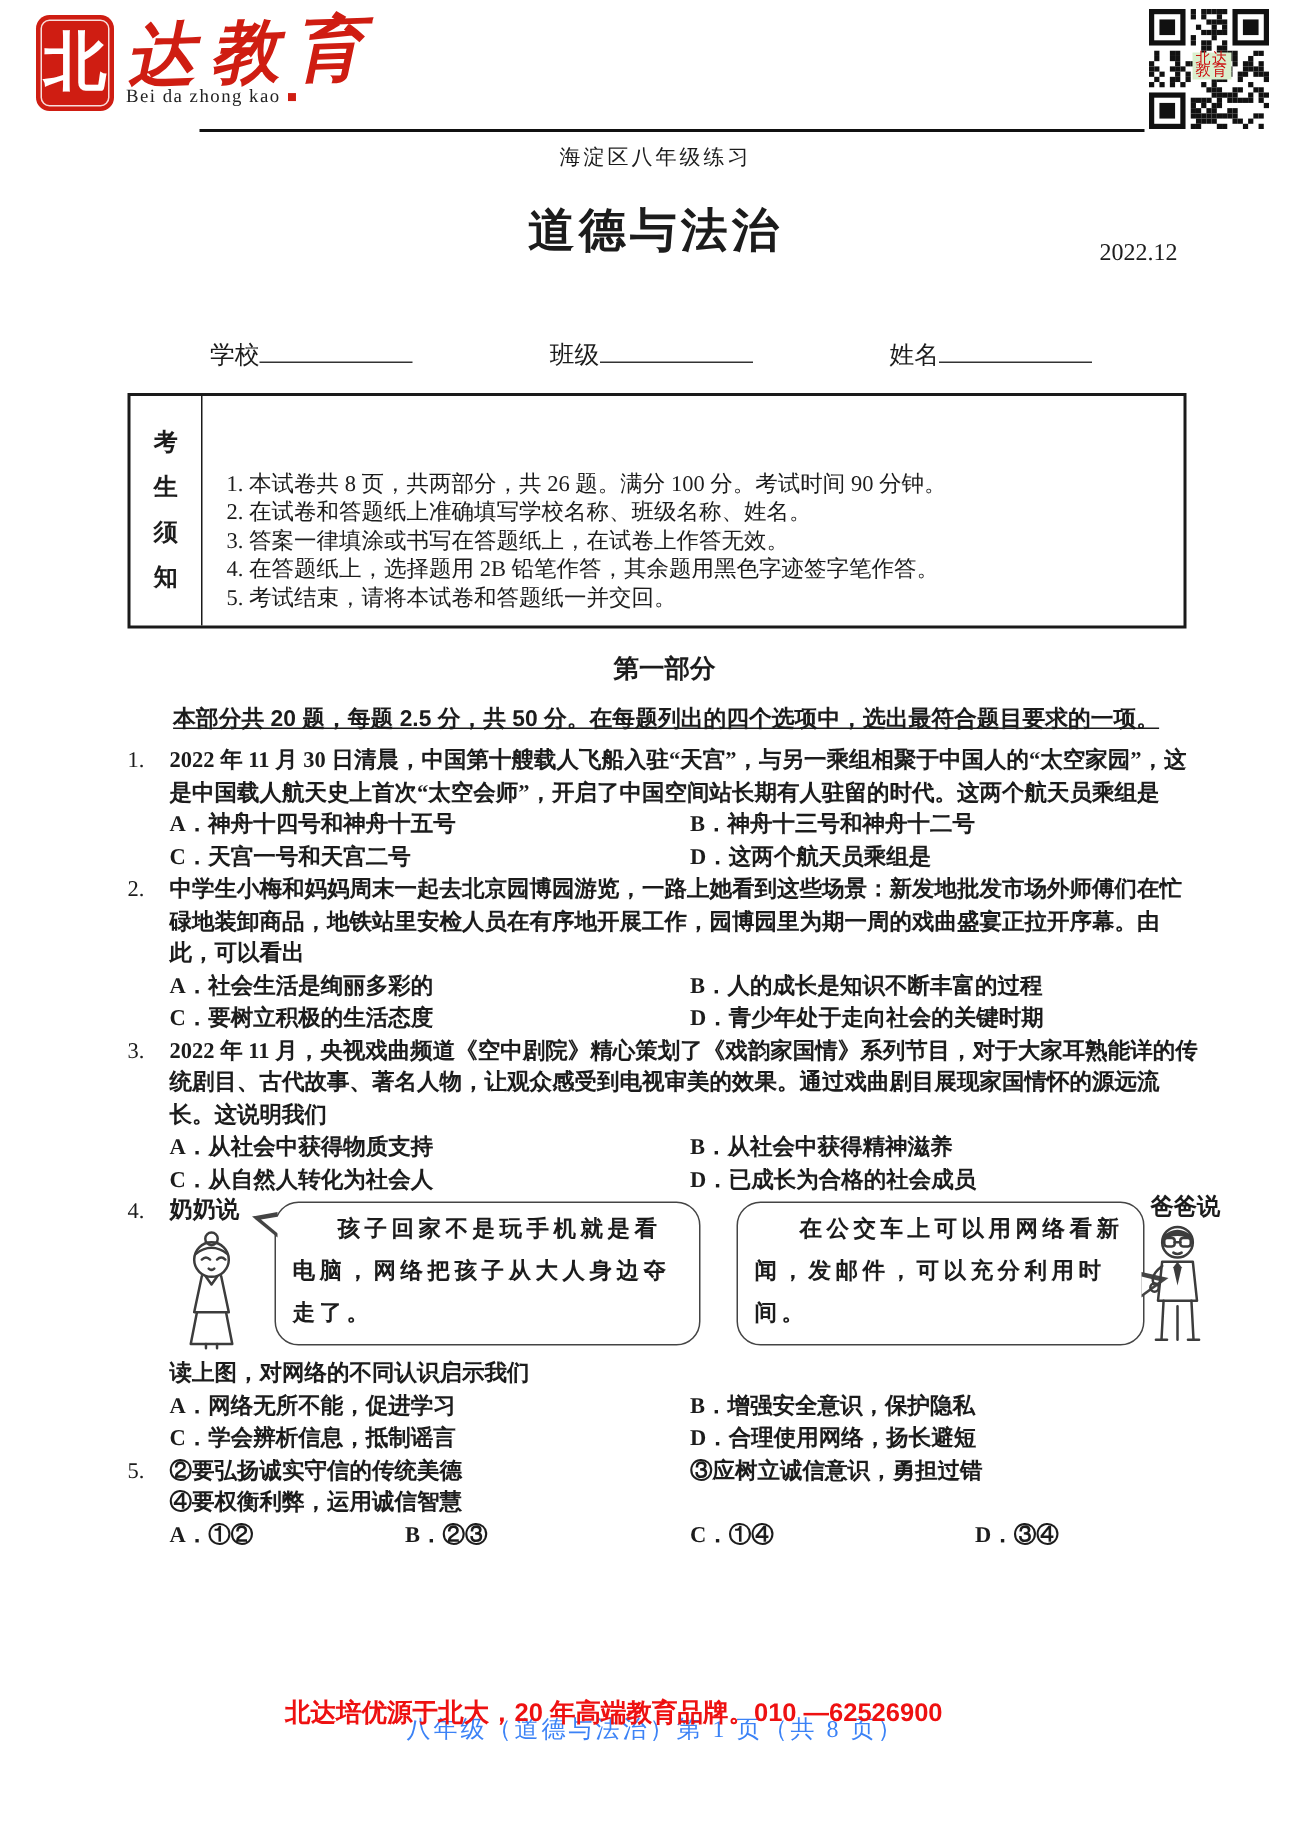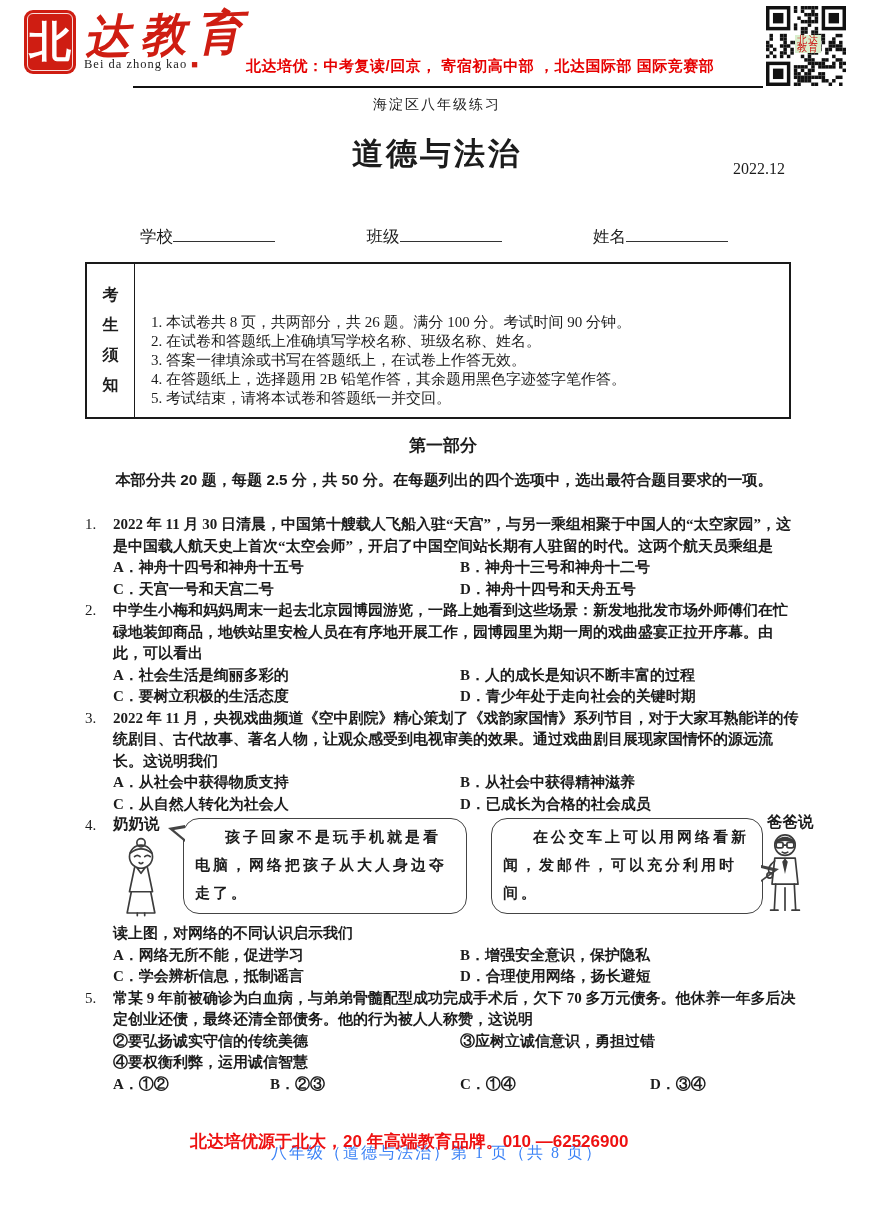--- a/index.html
+++ b/index.html
@@ -43,21 +43,21 @@
           border:2px solid #1a1a1a;box-sizing:border-box;display:flex;}
   .notice-side{width:47px;border-right:1.5px solid #1a1a1a;display:flex;flex-direction:column;
                align-items:center;justify-content:center;gap:9px;font-size:16px;font-weight:700;}
   .notice-items{flex:1;display:flex;flex-direction:column;justify-content:flex-end;
                 padding:9px 8px 9px 16px;font-size:15px;}
 
   
   .body1{position:absolute;left:85px;top:428px;width:716px;font-size:15px;line-height:21.5px;}
   .p1-heading{text-align:center;font:700 17px "Liberation Sans",sans-serif;margin:6px 0 12px;}
   .p1-intro{font:700 15.2px "Liberation Sans",sans-serif;line-height:22px;
-            text-indent:2em;margin-bottom:23px;}
+            text-indent:2em;margin-bottom:6px;text-decoration:underline;}
   .q{display:flex;}
   .q-num{width:28px;flex-shrink:0;}
   .q-body{flex:1;min-width:0;font-weight:bold;}
   .opts{display:grid;grid-template-columns:347px 1fr;}
   .opts4{display:grid;grid-template-columns:157px 190px 190px 1fr;}
 
   
   .illus{position:relative;height:108px;}
   .speaker{position:absolute;font-size:15.5px;white-space:nowrap;}
   .sp-left{left:0;top:-2px;}
@@ -98,21 +98,20 @@
     </div>
     <div class="brand">
       <div class="brand-cn">达教育</div>
       <div class="brand-en">
         <span>Bei da zhong kao</span>
         <span class="sq">■</span>
       </div>
     </div>
   </div>
 
-  <div class="tagline">北达培优：中考复读/回京，  寄宿初高中部 ，北达国际部  国际竞赛部</div>
   <div class="header-rule"></div>
 
   <div class="qr">
     <svg id="qr-svg" viewBox="0 0 80 80">
         <rect x="27.82608695652174" y="0" width="3.4782608695652173" height="3.4782608695652173" fill="#111"></rect>
         <rect x="34.78260869565217" y="0" width="3.4782608695652173" height="3.4782608695652173" fill="#111"></rect>
         <rect x="38.26086956521739" y="0" width="3.4782608695652173" height="3.4782608695652173" fill="#111"></rect>
         <rect x="41.73913043478261" y="0" width="3.4782608695652173" height="3.4782608695652173" fill="#111"></rect>
         <rect x="45.21739130434783" y="0" width="3.4782608695652173" height="3.4782608695652173" fill="#111"></rect>
         <rect x="48.69565217391304" y="0" width="3.4782608695652173" height="3.4782608695652173" fill="#111"></rect>
@@ -325,21 +324,21 @@
     <div class="p1-intro">本部分共 20 题，每题 2.5 分，共 50 分。在每题列出的四个选项中，选出最符合题目要求的一项。</div>
 
     <div class="q">
       <span class="q-num">1.</span>
       <div class="q-body">
         <div>2022 年 11 月 30 日清晨，中国第十艘载人飞船入驻“天宫”，与另一乘组相聚于中国人的“太空家园”，这是中国载人航天史上首次“太空会师”，开启了中国空间站长期有人驻留的时代。这两个航天员乘组是</div>
         <div class="opts">
           <span>A．神舟十四号和神舟十五号</span>
           <span>B．神舟十三号和神舟十二号</span>
           <span>C．天宫一号和天宫二号</span>
-          <span>D．神舟十四号和天舟五号</span>
+          <span>D．这两个航天员乘组是</span>
         </div>
       </div>
     </div>
 
     <div class="q">
       <span class="q-num">2.</span>
       <div class="q-body">
         <div>中学生小梅和妈妈周末一起去北京园博园游览，一路上她看到这些场景：新发地批发市场外师傅们在忙碌地装卸商品，地铁站里安检人员在有序地开展工作，园博园里为期一周的戏曲盛宴正拉开序幕。由此，可以看出</div>
         <div class="opts">
           <span>A．社会生活是绚丽多彩的</span>
@@ -408,21 +407,20 @@
           <span>B．增强安全意识，保护隐私</span>
           <span>C．学会辨析信息，抵制谣言</span>
           <span>D．合理使用网络，扬长避短</span>
         </div>
       </div>
     </div>
 
     <div class="q">
       <span class="q-num">5.</span>
       <div class="q-body">
-        <div>常某 9 年前被确诊为白血病，与弟弟骨髓配型成功完成手术后，欠下 70 多万元债务。他休养一年多后决定创业还债，最终还清全部债务。他的行为被人人称赞，这说明</div>
         <div class="opts">
           <span>②要弘扬诚实守信的传统美德</span>
           <span>③应树立诚信意识，勇担过错</span>
           <span>④要权衡利弊，运用诚信智慧</span>
         </div>
         <div class="opts4">
           <span>A．①②</span>
           <span>B．②③</span>
           <span>C．①④</span>
           <span>D．③④</span>

